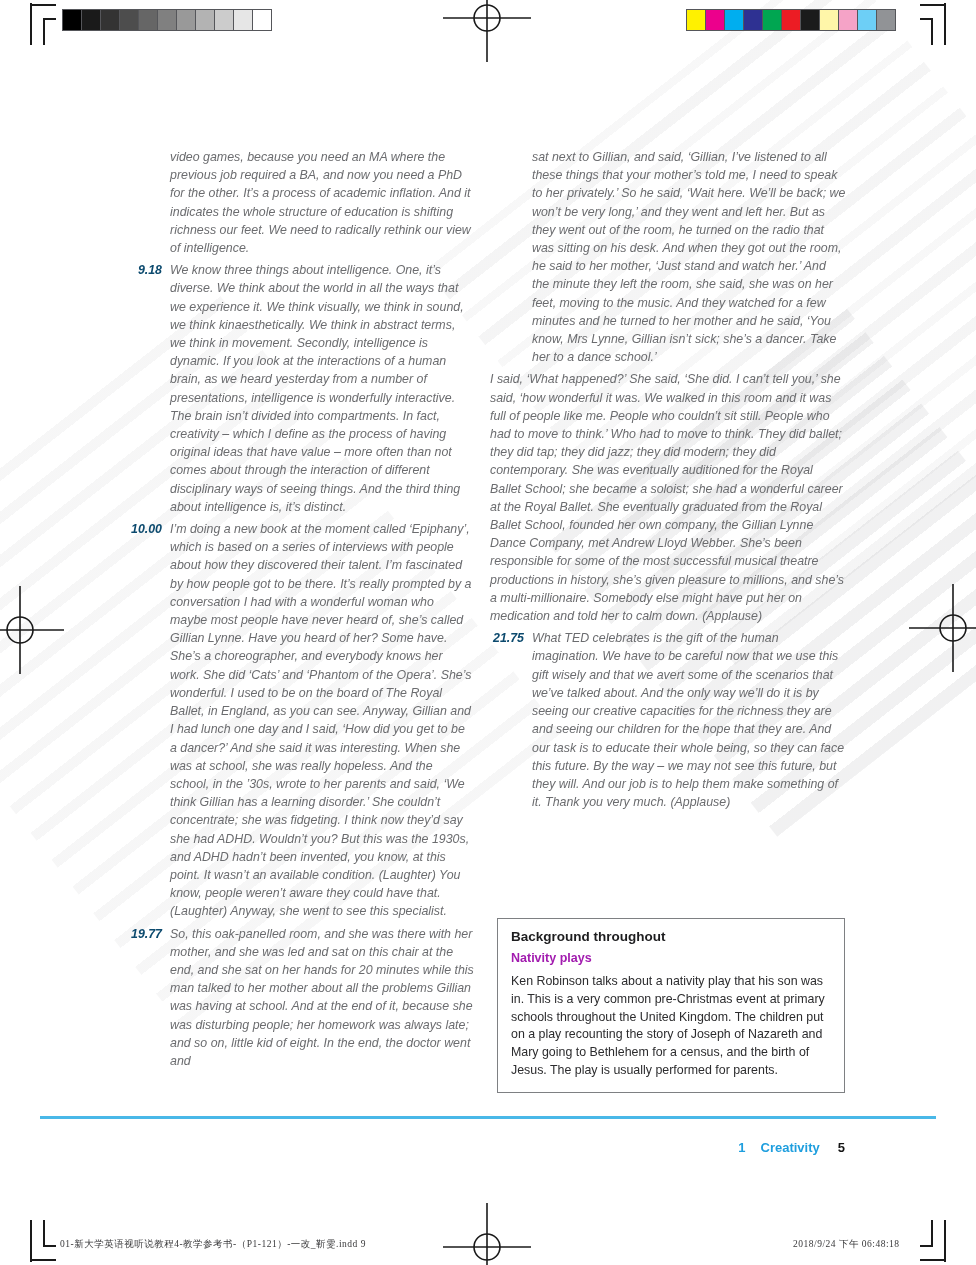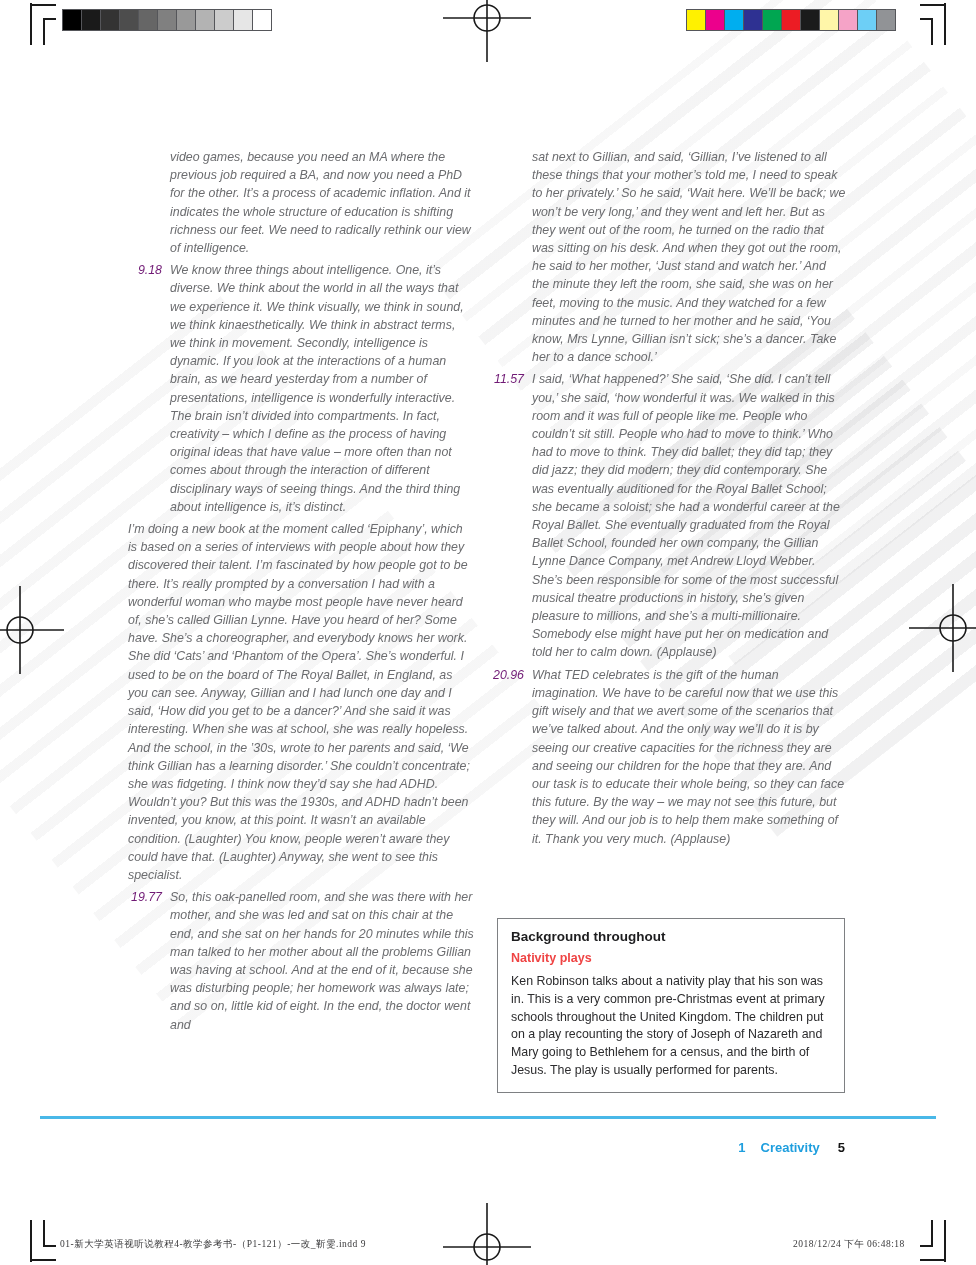--- a/index.html
+++ b/index.html
@@ -25,28 +25,28 @@
           background:repeating-linear-gradient(0deg, rgba(110,110,115,.06) 0 10px, transparent 10px 34px); }
   .wm-c { left:620px; top:380px; width:380px; height:380px; transform:rotate(-38deg);
           background:repeating-linear-gradient(0deg, rgba(100,100,108,.09) 0 13px, transparent 13px 30px); }
 
   
   .col { position:absolute; color:#6b6c6f; font-style:italic; font-size:12.4px; line-height:18.2px; }
   .col-left  { left:128px; top:148px; width:346px; }
   .col-right { left:490px; top:148px; width:356px; }
   .para { display:flex; margin-bottom:4px; }
   .time { flex:none; width:42px; padding-right:8px; box-sizing:border-box;
-          text-align:right; font-weight:normal; color:#701a75; }
+          text-align:right; font-weight:bold; color:#0c4a6e; }
   .ptext { flex:1; }
 
   
   .bg-box { position:absolute; left:497px; top:918px; width:348px; box-sizing:border-box;
             border:1px solid #7e8083; padding:10px 13px 12px 13px; background:#fff; }
   .bg-title { font-size:13.5px; font-weight:bold; color:#1d1d1f; margin:0 0 7px 0; }
-  .bg-subtitle { font-size:12.5px; font-weight:bold; color:#ef4444; margin:0 0 7px 0; }
+  .bg-subtitle { font-size:12.5px; font-weight:bold; color:#a21caf; margin:0 0 7px 0; }
   .bg-body { font-size:12.4px; line-height:17.8px; color:#2c2c2e;margin-top:8px; }
 
   
   .rule { position:absolute; left:40px; top:1116px; width:896px; height:3px; background:#49b8e8; }
   .footer { position:absolute; top:1140px; left:0; width:845px; display:flex;
             justify-content:flex-end; align-items:baseline; font-size:13px; font-weight:bold; }
   .footer .unit-num  { color:#1e9ede; margin-right:15px; }
   .footer .unit-name { color:#1e9ede; margin-right:18px; }
   .footer .page-num  { color:#141414; }
 
@@ -144,52 +144,52 @@
   <div class="col col-left">
     <div class="para">
       <div class="time"></div>
       <div class="ptext">video games, because you need an MA where the previous job required a BA, and now you need a PhD for the other. It’s a process of academic inflation. And it indicates the whole structure of education is shifting richness our feet. We need to radically rethink our view of intelligence.</div>
     </div>
     <div class="para">
       <div class="time">9.18</div>
       <div class="ptext">We know three things about intelligence. One, it’s diverse. We think about the world in all the ways that we experience it. We think visually, we think in sound, we think kinaesthetically. We think in abstract terms, we think in movement. Secondly, intelligence is dynamic. If you look at the interactions of a human brain, as we heard yesterday from a number of presentations, intelligence is wonderfully interactive. The brain isn’t divided into compartments. In fact, creativity – which I define as the process of having original ideas that have value – more often than not comes about through the interaction of different disciplinary ways of seeing things. And the third thing about intelligence is, it’s distinct.</div>
     </div>
     <div class="para">
+      <div class="time">10.00</div>
       <div class="ptext">I’m doing a new book at the moment called ‘Epiphany’, which is based on a series of interviews with people about how they discovered their talent. I’m fascinated by how people got to be there. It’s really prompted by a conversation I had with a wonderful woman who maybe most people have never heard of, she’s called Gillian Lynne. Have you heard of her? Some have. She’s a choreographer, and everybody knows her work. She did ‘Cats’ and ‘Phantom of the Opera’. She’s wonderful. I used to be on the board of The Royal Ballet, in England, as you can see. Anyway, Gillian and I had lunch one day and I said, ‘How did you get to be a dancer?’ And she said it was interesting. When she was at school, she was really hopeless. And the school, in the ’30s, wrote to her parents and said, ‘We think Gillian has a learning disorder.’ She couldn’t concentrate; she was fidgeting. I think now they’d say she had ADHD. Wouldn’t you? But this was the 1930s, and ADHD hadn’t been invented, you know, at this point. It wasn’t an available condition. (Laughter) You know, people weren’t aware they could have that. (Laughter) Anyway, she went to see this specialist.</div>
     </div>
     <div class="para">
       <div class="time">19.77</div>
       <div class="ptext">So, this oak-panelled room, and she was there with her mother, and she was led and sat on this chair at the end, and she sat on her hands for 20 minutes while this man talked to her mother about all the problems Gillian was having at school. And at the end of it, because she was disturbing people; her homework was always late; and so on, little kid of eight. In the end, the doctor went and</div>
     </div>
   </div>
 
   <div class="col col-right">
     <div class="para">
       <div class="time"></div>
       <div class="ptext">sat next to Gillian, and said, ‘Gillian, I’ve listened to all these things that your mother’s told me, I need to speak to her privately.’ So he said, ‘Wait here. We’ll be back; we won’t be very long,’ and they went and left her. But as they went out of the room, he turned on the radio that was sitting on his desk. And when they got out the room, he said to her mother, ‘Just stand and watch her.’ And the minute they left the room, she said, she was on her feet, moving to the music. And they watched for a few minutes and he turned to her mother and he said, ‘You know, Mrs Lynne, Gillian isn’t sick; she’s a dancer. Take her to a dance school.’</div>
     </div>
     <div class="para">
-      <div class="time">11.57</div>
       <div class="ptext">I said, ‘What happened?’ She said, ‘She did. I can’t tell you,’ she said, ‘how wonderful it was. We walked in this room and it was full of people like me. People who couldn’t sit still. People who had to move to think.’ Who had to move to think. They did ballet; they did tap; they did jazz; they did modern; they did contemporary. She was eventually auditioned for the Royal Ballet School; she became a soloist; she had a wonderful career at the Royal Ballet. She eventually graduated from the Royal Ballet School, founded her own company, the Gillian Lynne Dance Company, met Andrew Lloyd Webber. She’s been responsible for some of the most successful musical theatre productions in history, she’s given pleasure to millions, and she’s a multi-millionaire. Somebody else might have put her on medication and told her to calm down. (Applause)</div>
     </div>
     <div class="para">
-      <div class="time">20.96</div>
+      <div class="time">21.75</div>
       <div class="ptext">What TED celebrates is the gift of the human imagination. We have to be careful now that we use this gift wisely and that we avert some of the scenarios that we’ve talked about. And the only way we’ll do it is by seeing our creative capacities for the richness they are and seeing our children for the hope that they are. And our task is to educate their whole being, so they can face this future. By the way – we may not see this future, but they will. And our job is to help them make something of it. Thank you very much. (Applause)</div>
     </div>
   </div>
 
   <div class="bg-box">
     <div class="bg-title">Background throughout</div>
     <div class="bg-subtitle">Nativity plays</div>
     <div class="bg-body">Ken Robinson talks about a nativity play that his son was in. This is a very common pre-Christmas event at primary schools throughout the United Kingdom. The children put on a play recounting the story of Joseph of Nazareth and Mary going to Bethlehem for a census, and the birth of Jesus. The play is usually performed for parents.</div>
   </div>
 
   <div class="rule"></div>
   <div class="footer">
     <span class="unit-num">1</span>
     <span class="unit-name">Creativity</span>
     <span class="page-num">5</span>
   </div>
 
   <div class="slug slug-left">01-新大学英语视听说教程4-教学参考书-（P1-121）-一改_靳雯.indd   9</div>
-  <div class="slug slug-right">2018/12/24   下午 06:48:18</div>
+  <div class="slug slug-right">2018/9/24   下午 06:48:18</div>
 
 </div>
 
 </body></html>

